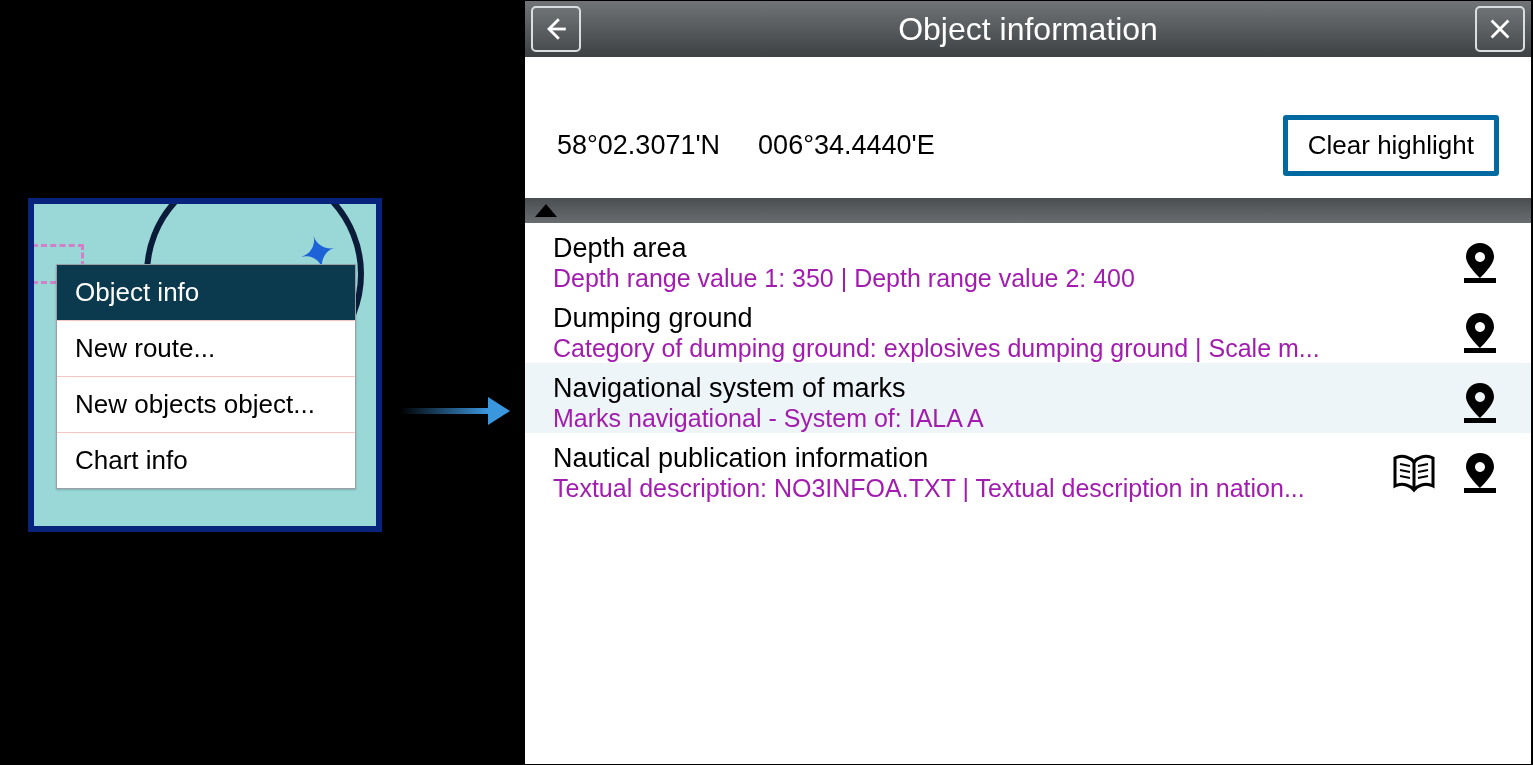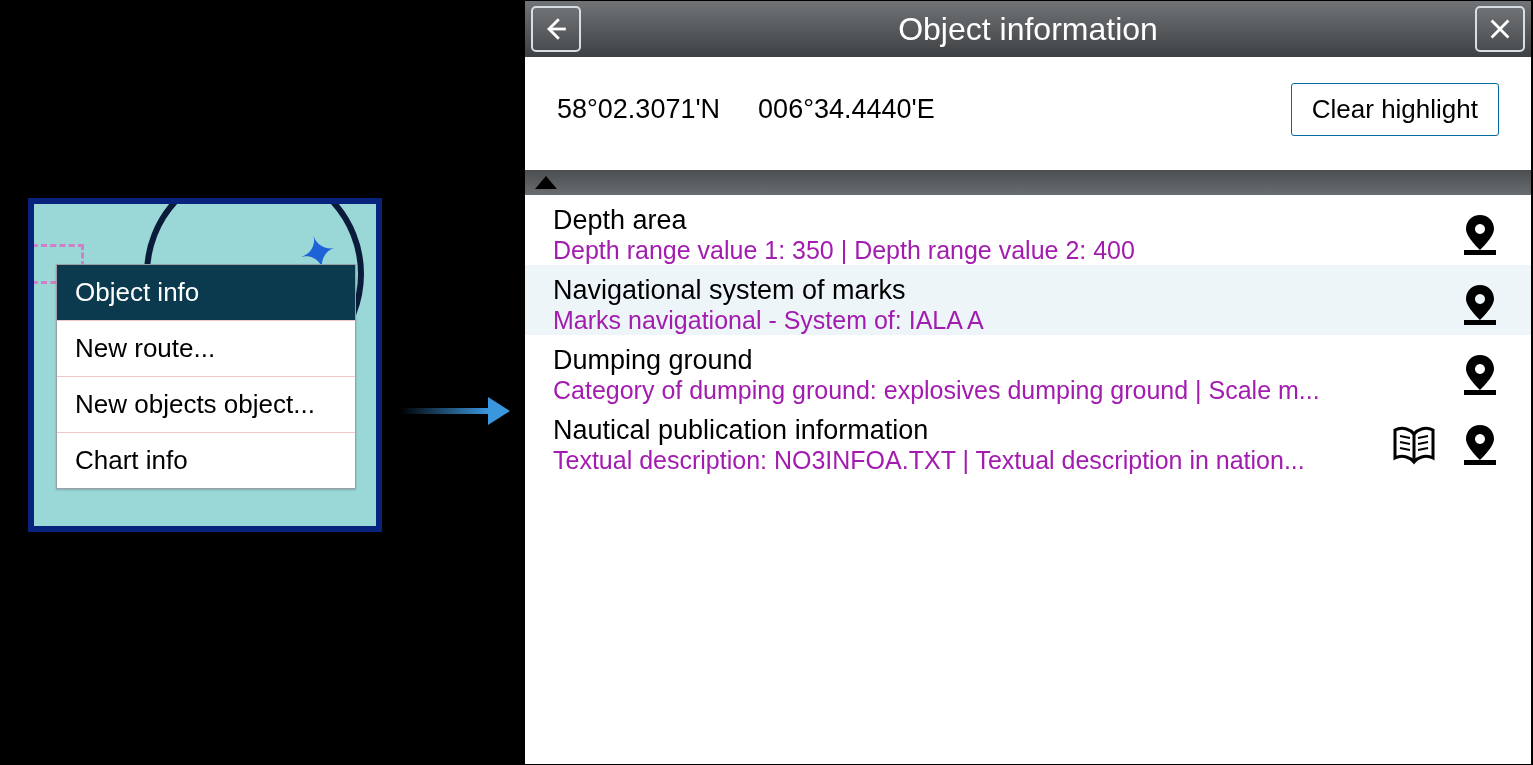--- a/index.html
+++ b/index.html
@@ -118,27 +118,28 @@
       position: absolute; left: 0; right: 0;
       text-align: center;
       font-size: 32px;
       font-weight: 400;
       pointer-events: none;
     }
     .titlebar .tb-close { margin-left: auto; }
 
     .coords-row {
       display: flex; align-items: center;
-      padding: 26px 32px 34px 32px;
+      padding: 26px 32px 22px 32px;
       font-size: 27px;
+      margin-top: 32px;
     }
     .coords-row .lat { margin-right: 38px; }
     .clear-btn {
       margin-left: auto;
-      border: 1px solid #0369a1;
+      border: 5px solid #0369a1;
       border-radius: 3px;
       padding: 10px 20px;
       font-size: 26px;
       background: #fff;
     }
 
     .section-head {
       background: linear-gradient(#4b4e50, #6a6d6f);
       color: #fff;
       font-size: 26px;
@@ -224,35 +225,35 @@
         <div class="txt">
           <div class="obj-title">Depth area</div>
           <div class="obj-sub">Depth range value 1: 350 | Depth range value 2: 400</div>
         </div>
         <div class="icons">
           <svg viewBox="0 0 46 46">
             <use href="#pin-icon"></use>
           </svg>
         </div>
       </div>
+      <div class="obj-row">
+        <div class="txt">
+          <div class="obj-title">Dumping ground</div>
+          <div class="obj-sub">Category of dumping ground: explosives dumping ground | Scale m...</div>
+        </div>
+        <div class="icons">
+          <svg viewBox="0 0 46 46">
+            <use href="#pin-icon"></use>
+          </svg>
+        </div>
+      </div>
       <div class="obj-row alt">
         <div class="txt">
           <div class="obj-title">Navigational system of marks</div>
           <div class="obj-sub">Marks navigational - System of: IALA A</div>
-        </div>
-        <div class="icons">
-          <svg viewBox="0 0 46 46">
-            <use href="#pin-icon"></use>
-          </svg>
-        </div>
-      </div>
-      <div class="obj-row">
-        <div class="txt">
-          <div class="obj-title">Dumping ground</div>
-          <div class="obj-sub">Category of dumping ground: explosives dumping ground | Scale m...</div>
         </div>
         <div class="icons">
           <svg viewBox="0 0 46 46">
             <use href="#pin-icon"></use>
           </svg>
         </div>
       </div>
       <div class="obj-row">
         <div class="txt">
           <div class="obj-title">Nautical publication information</div>

